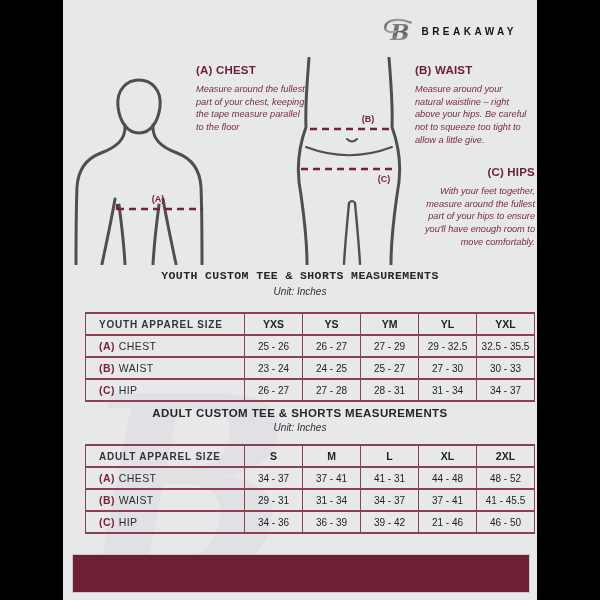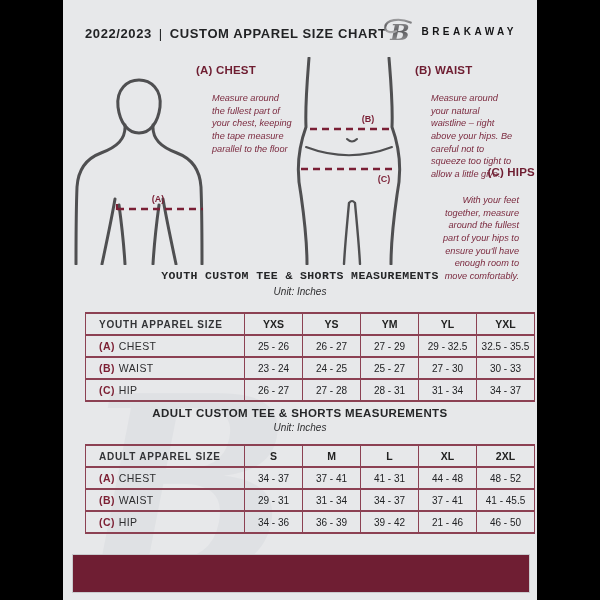--- a/index.html
+++ b/index.html
@@ -13,21 +13,21 @@
   .hdr{position:absolute;left:0;top:0;width:100%;height:52px;z-index:2;}
   .doc-title{position:absolute;left:22px;top:26px;font-size:13px;font-weight:700;
     letter-spacing:.6px;color:#222325;white-space:nowrap;}
   .doc-title .sep{margin:0 7px;color:#222325;font-weight:400;}
   .brand{position:absolute;right:20px;top:16px;display:flex;align-items:center;gap:6px;}
   .brand-text{font-size:10px;font-weight:700;letter-spacing:3.5px;color:#141416;}
 
   .fig{position:absolute;z-index:1;}
   .instr{position:absolute;z-index:2;}
   .instr h3{margin:0 0 7px 0;font-size:11.5px;font-weight:800;color:#6e1d31;letter-spacing:.2px;}
-  .instr p{margin:16px;font-size:9.2px;font-style:italic;line-height:1.38;color:#7b2a3f;}
+  .instr p{margin:0;font-size:9.2px;font-style:italic;line-height:1.38;color:#7b2a3f;}
 
   .tbl-title{position:absolute;left:0;width:100%;text-align:center;font-size:11.5px;
     font-weight:700;color:#252628;letter-spacing:.4px;z-index:2;}
   .tbl-unit{position:absolute;left:0;width:100%;text-align:center;font-size:10px;
     font-style:italic;color:#2e2e30;z-index:2;}
   .size-table{position:absolute;left:22px;width:430px;border-collapse:collapse;
     table-layout:fixed;z-index:2;background:transparent;}
   .size-table th,.size-table td{border:1px solid #8c4153;border-top-width:2px;
     border-bottom-width:2px;height:20px;padding:0;}
   .size-table th.c0,.size-table td.c0{width:145px;}
@@ -44,21 +44,20 @@
 </style>
 </head>
 <body>
 
 <div class="canvas">
   <div class="doc">
 
     <div class="watermark">B</div>
 
     <div class="hdr">
-      <div class="doc-title"><span>2022/2023</span><span class="sep">|</span><span>CUSTOM APPAREL SIZE CHART</span></div>
       <div class="brand">
         <svg width="34" height="30" viewBox="0 0 40 34">
           <defs>
             <linearGradient id="lg" x1="0" y1="0" x2="0" y2="1">
               <stop offset="0" stop-color="#9a9a9c"></stop>
               <stop offset="0.5" stop-color="#5f5f62"></stop>
               <stop offset="1" stop-color="#aaaaac"></stop>
             </linearGradient>
           </defs>
           <text x="11" y="28" font-family="'DejaVu Serif',serif" font-style="italic" font-weight="bold" font-size="27" fill="url(#lg)">B</text>

